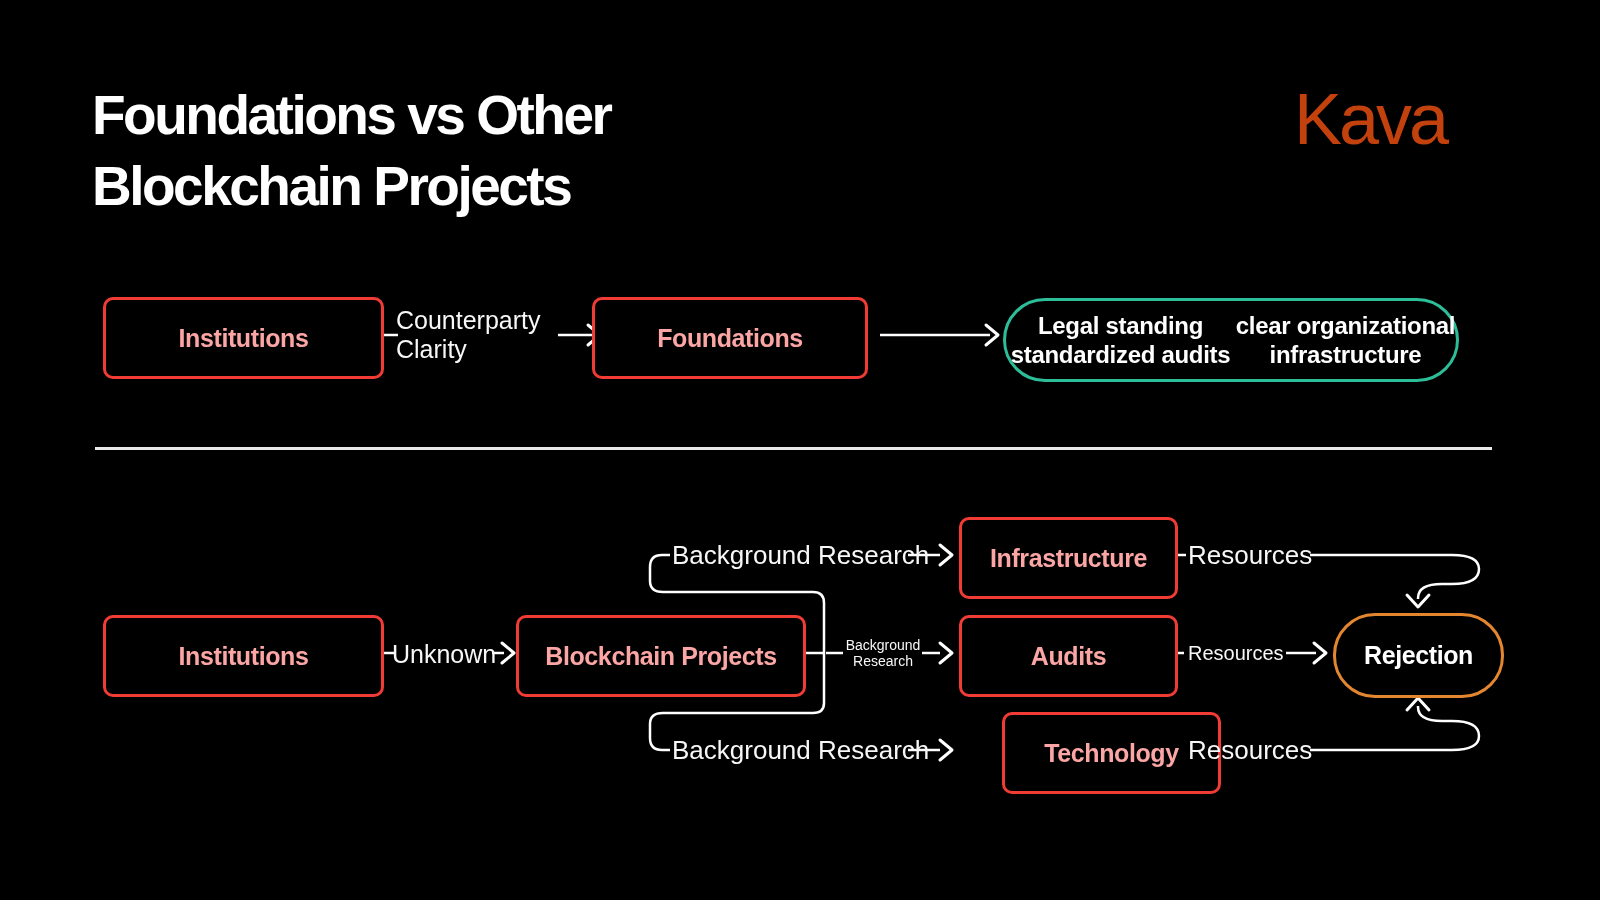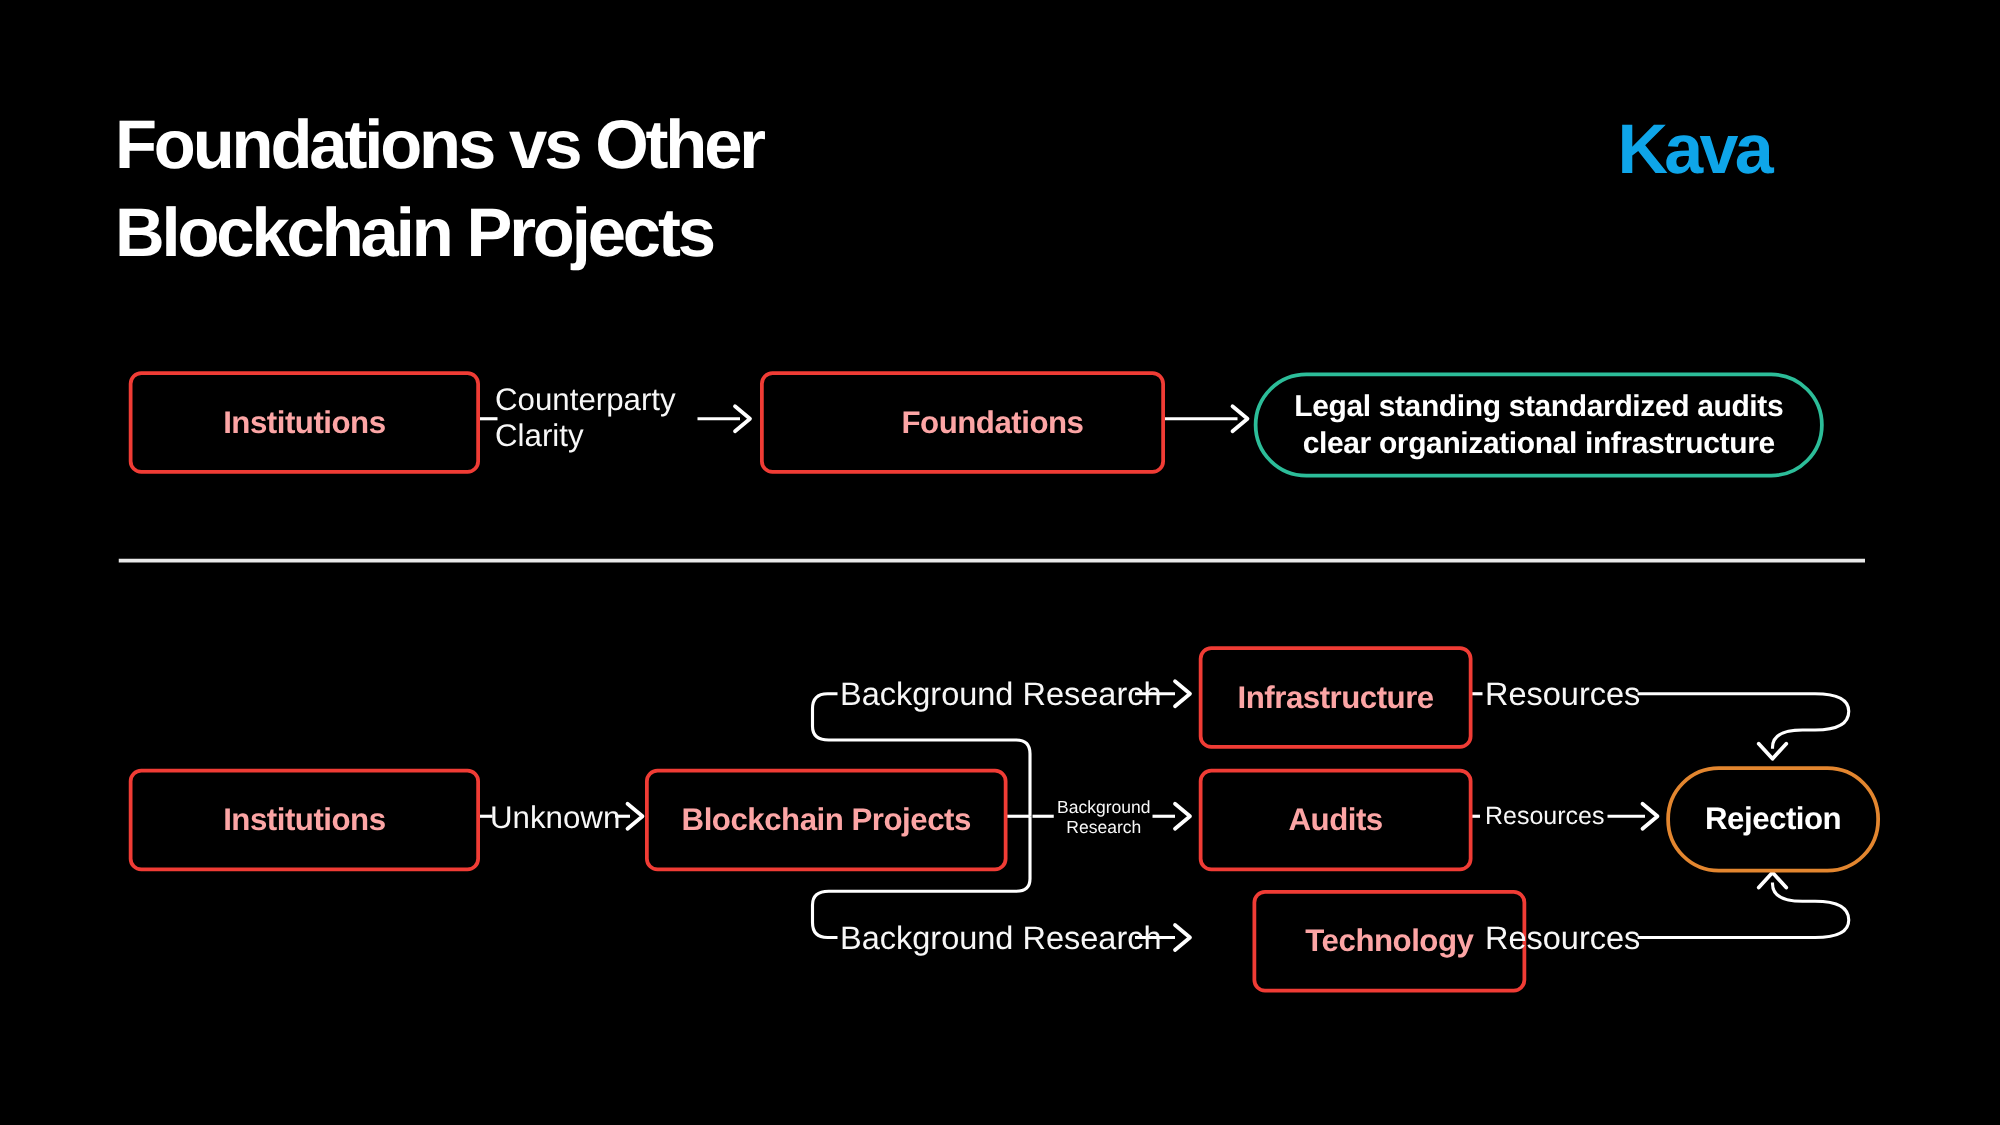--- a/index.html
+++ b/index.html
@@ -6,31 +6,31 @@
   .canvas{
     position:relative;width:1600px;height:900px;background:#000;overflow:hidden;
     font-family:"Liberation Sans", sans-serif;color:#fff;
   }
   .abs{position:absolute;}
   .title{
     left:92px;top:80px;font-size:55px;font-weight:bold;line-height:71px;
     letter-spacing:-2.5px;color:#fff;
   }
   .logo{
-    left:1294px;top:74px;font-size:56px;font-weight:bold;letter-spacing:-3px;
-    color:#0ea5e9;line-height:90px;
+    left:1294px;top:74px;font-size:72px;font-weight:normal;letter-spacing:-3px;
+    color:#c2410c;line-height:90px;
   }
   .node{
     border:3px solid #F03C35;border-radius:10px;background:#000;
     display:flex;align-items:center;justify-content:center;
     font-weight:bold;font-size:25px;letter-spacing:-0.4px;color:#fca5a5;
   }
   .pill-teal{
     border:3px solid #2CBD99;border-radius:42px;background:#000;
-    display:flex;flex-direction:column;align-items:center;justify-content:center;
+    display:flex;align-items:center;justify-content:center;
     font-weight:bold;font-size:24px;line-height:29px;letter-spacing:-0.3px;color:#fff;
     text-align:center;
   }
   .pill-orange{
     border:3px solid #E3862F;border-radius:42px;background:#000;
     display:flex;align-items:center;justify-content:center;
     font-weight:bold;font-size:25px;letter-spacing:-0.4px;color:#fff;
   }
   .lbl{color:#F7F7F7;font-weight:400;}
   .lbl-lg{font-size:26px;line-height:28px;}
@@ -87,21 +87,21 @@
 
     <path d="M 1172 750 H 1186"></path>
     <path d="M 1310 750 H 1452 Q 1479 750 1479 736 Q 1479 721 1452 721 H 1442 Q 1418 721 1418 707 V 706"></path>
     <path class="head" d="M 1407 710 L 1418 698 L 1429 710"></path>
   </svg>
 
   <div class="abs node" style="left:103px;top:297px;width:275px;height:76px;">
     <span>Institutions</span>
   </div>
   <div class="abs lbl lbl-lg lbl-center" style="left:396px;top:306px;width:162px;line-height:29px;font-size:25px;">Counterparty Clarity</div>
-  <div class="abs node" style="left:608px;top:297px;width:270px;height:76px;padding-left:48px;">
+  <div class="abs node" style="left:592px;top:297px;width:270px;height:76px;">
     <span>Foundations</span>
   </div>
   <div class="abs pill-teal" style="left:1003px;top:298px;width:450px;height:78px;">
     <div>Legal standing standardized audits</div>
     <div>clear organizational infrastructure</div>
   </div>
 
   <div class="abs divider"></div>
 
   <div class="abs node" style="left:103px;top:615px;width:275px;height:76px;">

